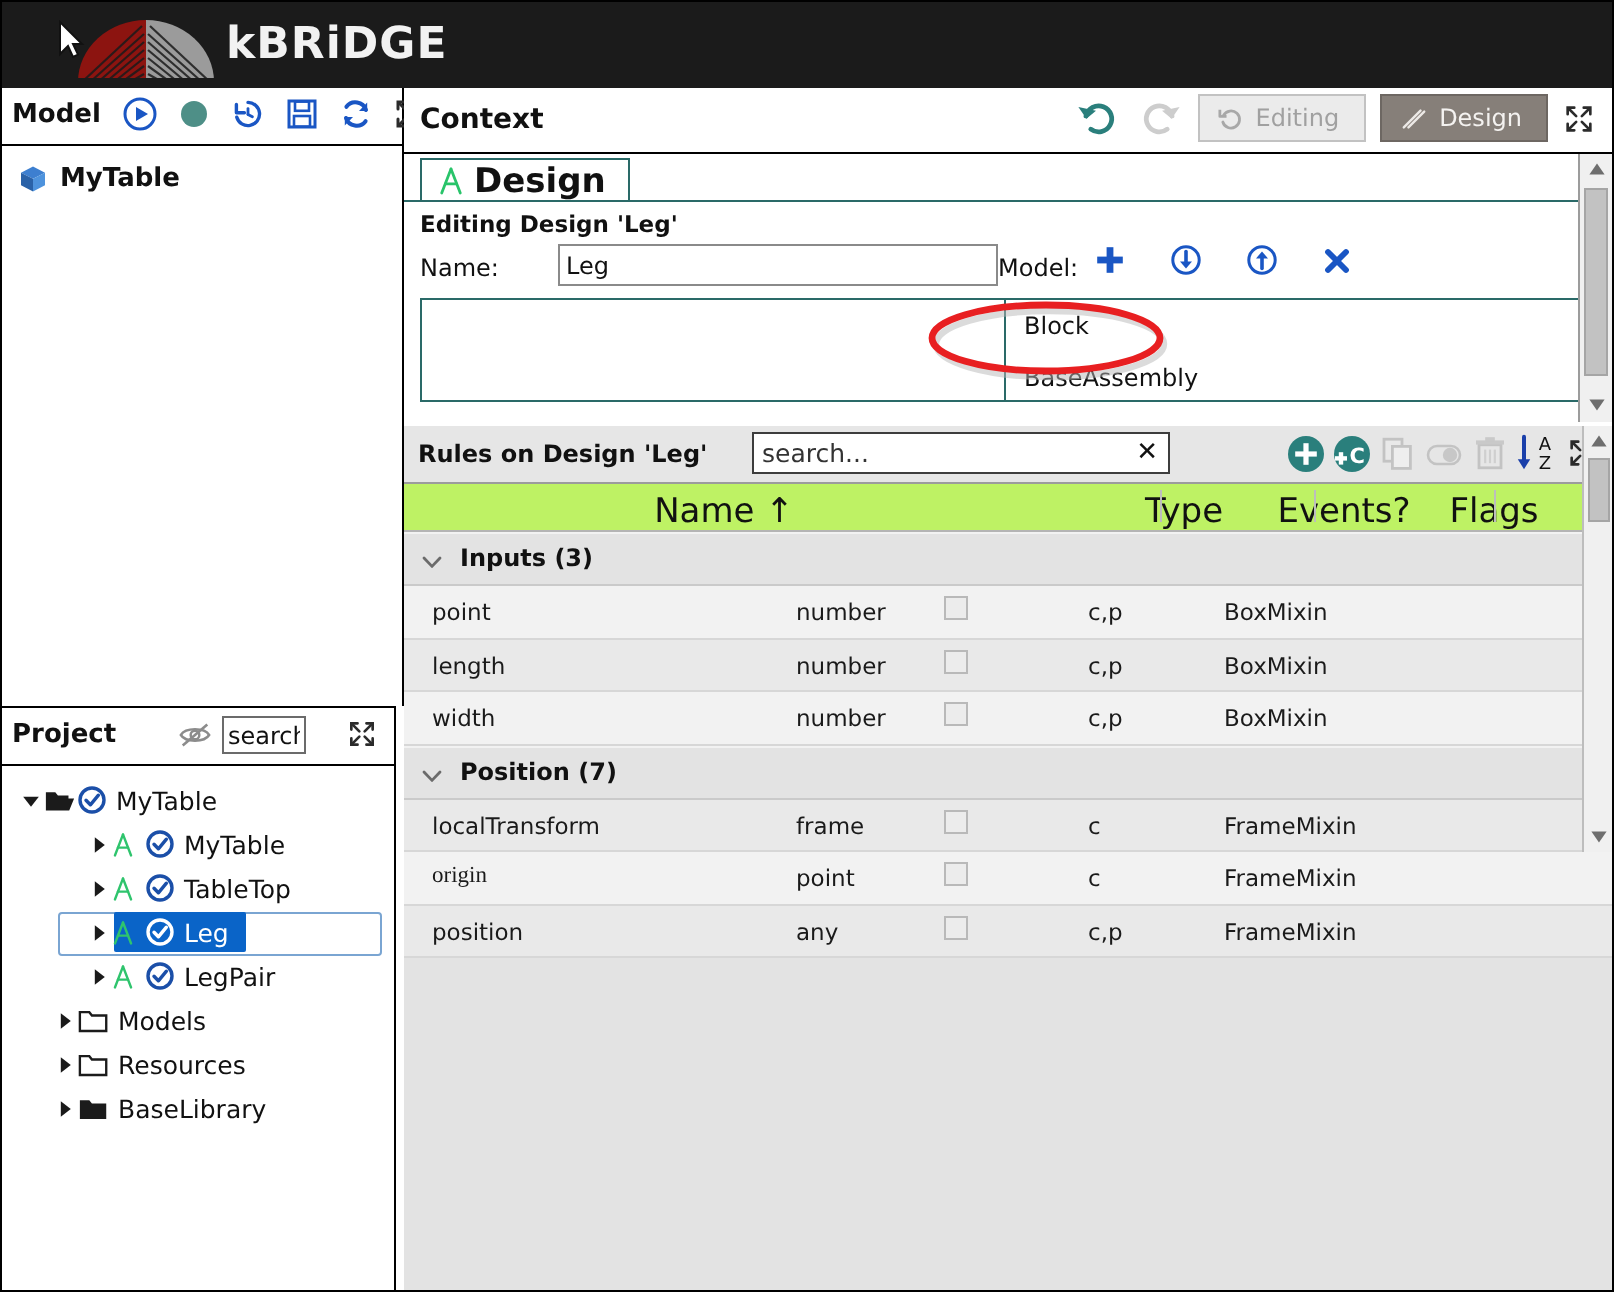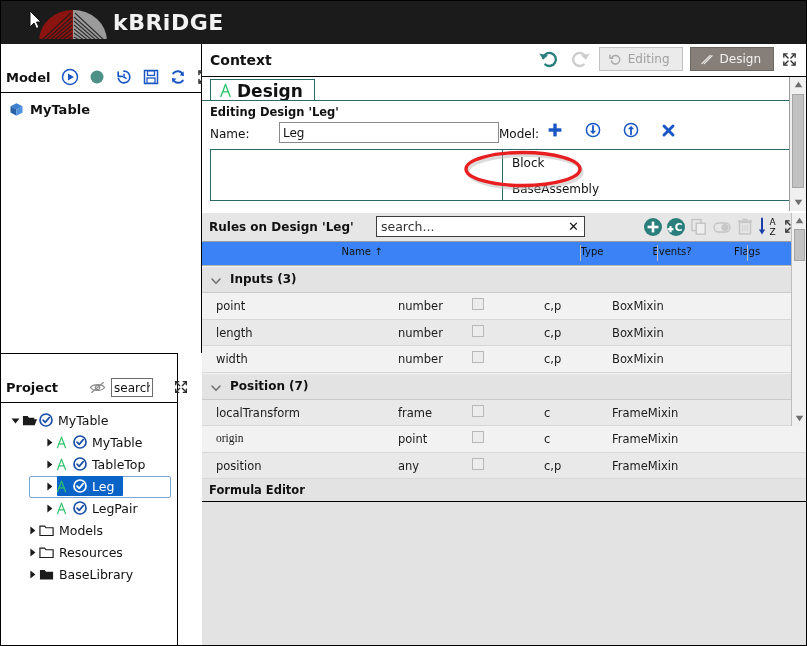--- a/index.html
+++ b/index.html
@@ -13,34 +13,34 @@
 
   
   .brandbar{position:absolute;left:0;top:0;width:805px;height:43px;background:#1b1b1b;}
   .logo-wrap{position:absolute;left:14px;top:4px;width:150px;height:36px;}
   .logo-arch{position:absolute;left:22px;top:3px;width:72px;height:33px;}
   .logo-text{position:absolute;left:98px;top:5px;font-size:22px;font-weight:bold;letter-spacing:.5px;color:#f2f2f2;}
   .cursor-arrow{position:absolute;left:14px;top:5px;width:14px;height:20px;}
 
   
   .panel-title{font-weight:bold;font-size:13px;color:#111;}
-  .hdrbar{background:#fff;margin-top:20px;}
+  .hdrbar{background:#fff;}
 
   
   .model-panel{position:absolute;left:0;top:43px;width:201px;height:309px;background:#fff;border-right:1px solid #000;box-sizing:border-box;}
   .model-head{position:relative;height:28px;border-bottom:1px solid #000;background:#fff;}
   .model-head .panel-title{position:absolute;left:5px;top:6px;}
   .model-icons{position:absolute;left:60px;top:4px;display:flex;gap:9px;align-items:center;}
   .icn{width:18px;height:18px;display:block;}
   .model-body{position:relative;height:279px;background:#fff;}
   .model-row{position:absolute;left:8px;top:9px;display:flex;align-items:center;gap:6px;}
   .model-row .lbl{font-size:13px;font-weight:bold;color:#111;}
 
   
-  .project-panel{position:absolute;left:0;top:352px;width:177px;height:292px;background:#fff;border-right:1px solid #000;border-top:1px solid #000;box-sizing:border-box;}
+  .project-panel{position:absolute;left:0;top:352px;width:197px;height:292px;background:#fff;border-right:1px solid #000;border-top:1px solid #000;box-sizing:border-box;}
   .project-head{position:relative;height:28px;border-bottom:1px solid #000;}
   .project-head .panel-title{position:absolute;left:5px;top:6px;}
   .eye-slash{position:absolute;left:88px;top:6px;}
   .proj-search{position:absolute;left:110px;top:4px;width:42px;height:19px;border:1px solid #6b6b6b;background:#fff;font-size:12px;padding:0 2px;box-sizing:border-box;font-family:inherit;color:#111;}
   .proj-expand{position:absolute;left:172px;top:5px;}
   .tree{position:relative;padding-top:6px;}
   .tnode{position:relative;height:22px;display:flex;align-items:center;font-size:12.5px;color:#111;}
   .tw{display:inline-block;width:13px;text-align:center;flex:none;}
   .tw svg{display:block;margin:0 auto;}
   .ticon{display:inline-block;width:17px;flex:none;}
@@ -80,21 +80,21 @@
 
   
   .rules{position:absolute;left:201px;top:212px;width:604px;height:266px;background:#fff;box-sizing:border-box;border-bottom:1px solid #000;}
   .rules-head{position:relative;height:28px;background:#e6e6e6;border-bottom:1px solid #9c9c9c;}
   .rules-head .panel-title{position:absolute;left:7px;top:7px;font-size:12px;}
   .rules-search{position:absolute;left:174px;top:3px;width:209px;height:21px;border:1px solid #3d3d3d;background:#fff;box-sizing:border-box;}
   .rules-search input{position:absolute;left:0;top:0;width:180px;height:19px;border:none;outline:none;background:transparent;font-size:12.5px;padding:0 4px;box-sizing:border-box;font-family:inherit;color:#333;}
   .rs-clear{position:absolute;right:5px;top:1px;font-size:13px;font-weight:bold;color:#111;cursor:pointer;line-height:18px;}
   .rules-icons{position:absolute;right:6px;top:3px;display:flex;align-items:center;gap:3px;}
 
-  .colhead{position:relative;height:23px;background:#3b82f6;border-bottom:1px solid #b4b4b4;font-size:10px;color:#111;}
+  .colhead{position:relative;height:23px;background:#bef264;border-bottom:1px solid #b4b4b4;font-size:17px;color:#111;}
   .ch{position:absolute;top:4px;}
   .chsep{position:absolute;top:3px;width:1px;height:16px;background:#bdbdbd;}
 
   .grid{position:relative;height:213px;overflow:hidden;background:#fff;}
   .grp{position:relative;height:25px;background:#e3e3e3;border-bottom:1px solid #cacaca;border-top:1px solid #f2f2f2;}
   .grp .caret{position:absolute;left:9px;top:7px;}
   .grp .gl{position:absolute;left:28px;top:5px;font-size:12px;font-weight:bold;color:#111;}
   .row{position:relative;height:25.5px;border-bottom:1px solid #d7d7d7;background:#f2f2f2;}
   .row.alt{background:#e9e9e9;}
   .cell{position:absolute;top:6px;font-size:11.5px;color:#1a1a1a;}
@@ -638,23 +638,20 @@
       <div class="sb-thumb" style="top:16px;height:32px;width:11px"></div>
       <div class="sb-arrow" style="bottom:0;width:14px">
         <svg width="9" height="7" viewBox="0 0 9 7">
             <path d="M4.5,6.2 L0.7,0.8 L8.3,0.8 Z" fill="#6e6e6e"></path>
           </svg>
       </div>
     </div>
   </div>
 
   <div class="formula">
-    <div class="formula-head">
-      <div class="panel-title">Formula Editor</div>
-    </div>
     <div class="formula-body"></div>
   </div>
 
   <svg class="annot" viewBox="0 0 132 48">
     <ellipse cx="62" cy="22" rx="57" ry="16.5" fill="none" stroke="#b8b8b8" stroke-width="3.2" opacity="0.5" transform="translate(2,3)"></ellipse>
     <ellipse cx="62" cy="22" rx="57" ry="16.5" fill="none" stroke="#e81f21" stroke-width="3.4"></ellipse>
   </svg>
 
 </div>
 

